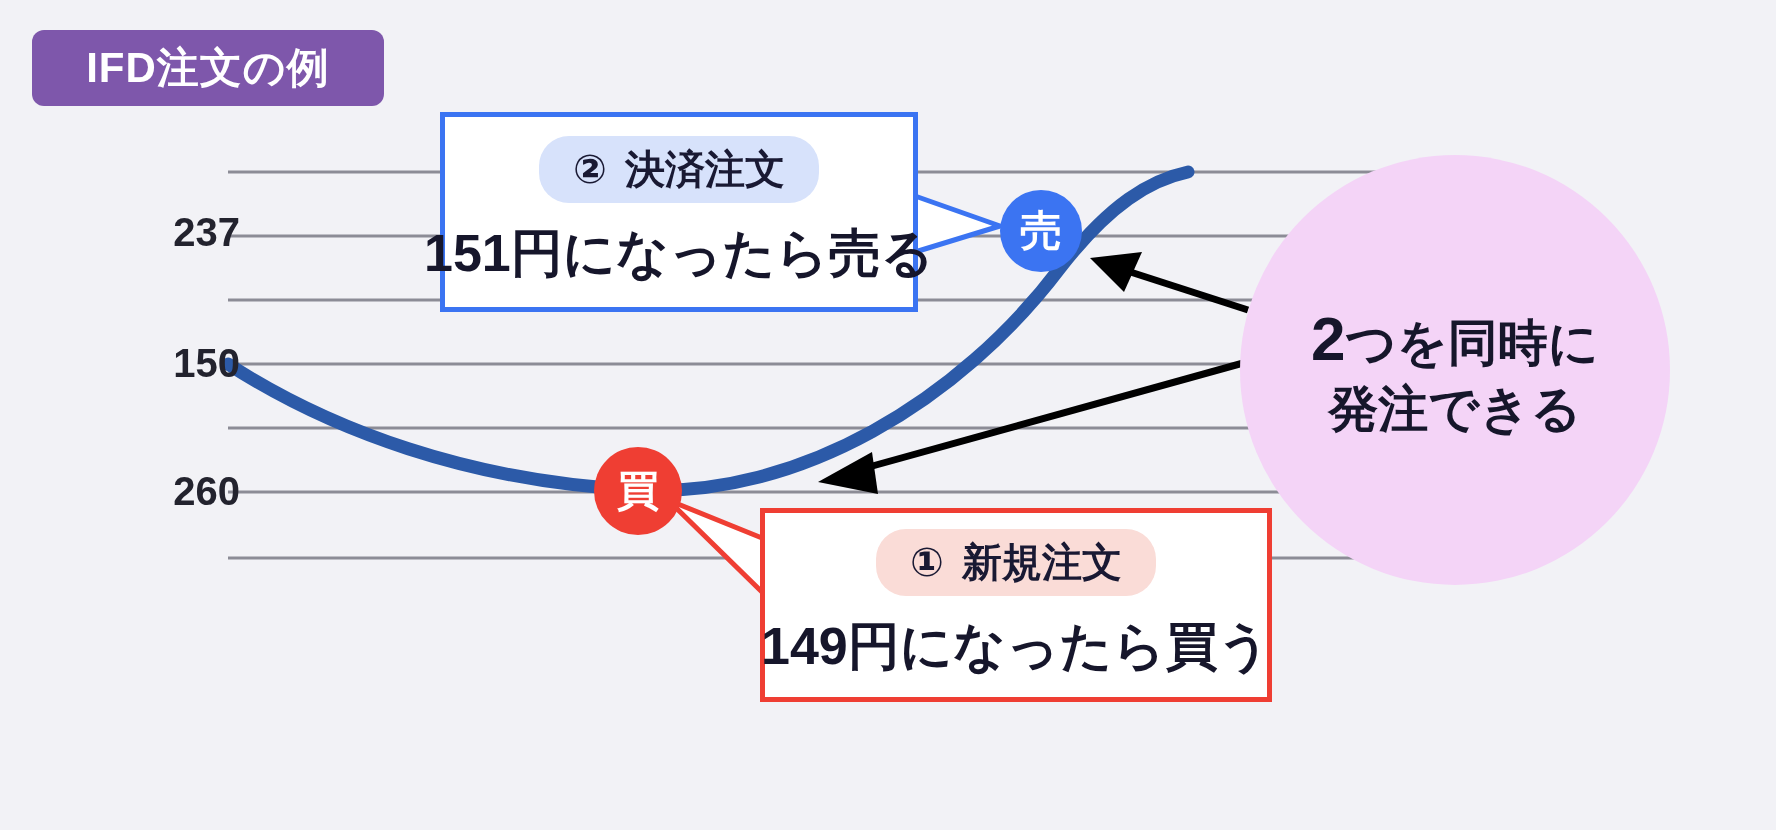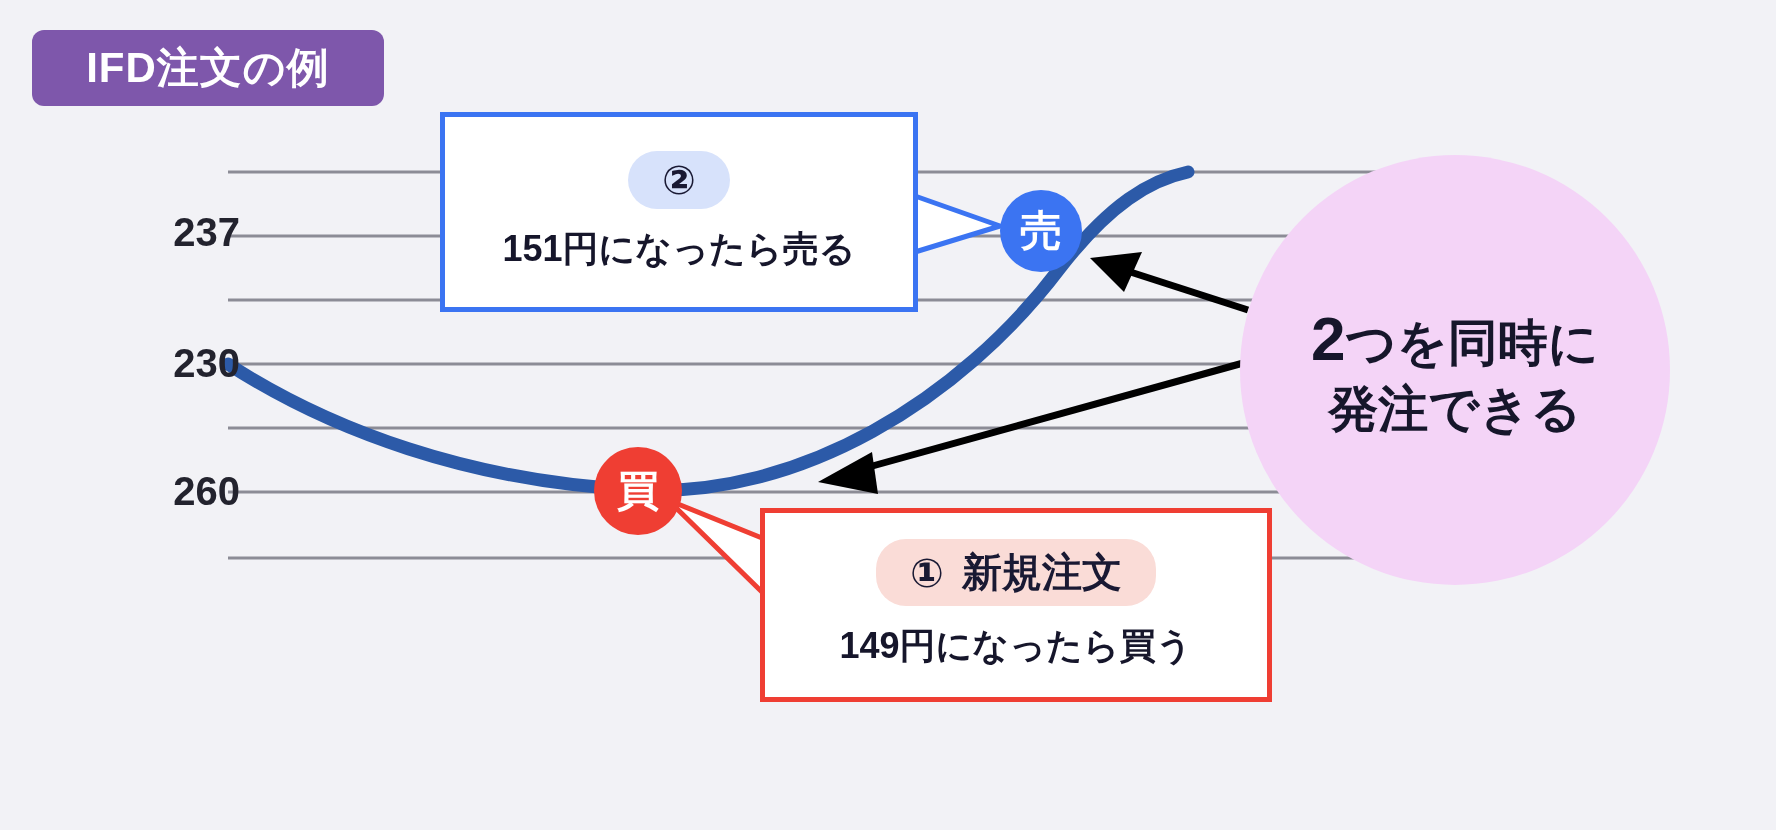--- a/index.html
+++ b/index.html
@@ -98,21 +98,21 @@
     color: #191933;
     white-space: nowrap;
     display: flex;
     align-items: center;
     gap: 18px;
   }
   #pill-sell { background: #d7e2fb; }
   #pill-buy  { background: #fadcd7; }
   .callout-main {
     margin-top: 16px;
-    font-size: 36px;
+    font-size: 52px;
     font-weight: 700;
     color: #16162b;
     white-space: nowrap;
   }
 
   
   #annotation-circle {
     position: absolute;
     left: 1240px; top: 155px;
     width: 430px; height: 430px;
@@ -171,31 +171,32 @@
       <polygon points="1090,258 1142,252 1124,292" fill="#000000"></polygon>
     </g>
 
     <g>
       <line x1="1290" y1="350" x2="858" y2="470" stroke="#000000" stroke-width="7"></line>
       <polygon points="818,482 872,452 878,494" fill="#000000"></polygon>
     </g>
   </svg>
 
   <div class="axis-label" id="axis-151">237</div>
-  <div class="axis-label" id="axis-150">230</div>
+  <div class="axis-label" id="axis-150">150</div>
   <div class="axis-label" id="axis-149">260</div>
 
   <div id="annotation-circle">
     <div class="line1"><span class="big">2</span><span>つを同時に</span></div>
     <div class="line2">発注できる</div>
   </div>
 
   <div class="callout" id="callout-sell">
     <div class="callout-pill" id="pill-sell">
       <span>②</span>
+      <span>決済注文</span>
     </div>
     <div class="callout-main">151円になったら売る</div>
   </div>
 
   <div class="callout" id="callout-buy">
     <div class="callout-pill" id="pill-buy">
       <span>①</span>
       <span>新規注文</span>
     </div>
     <div class="callout-main">149円になったら買う</div>

